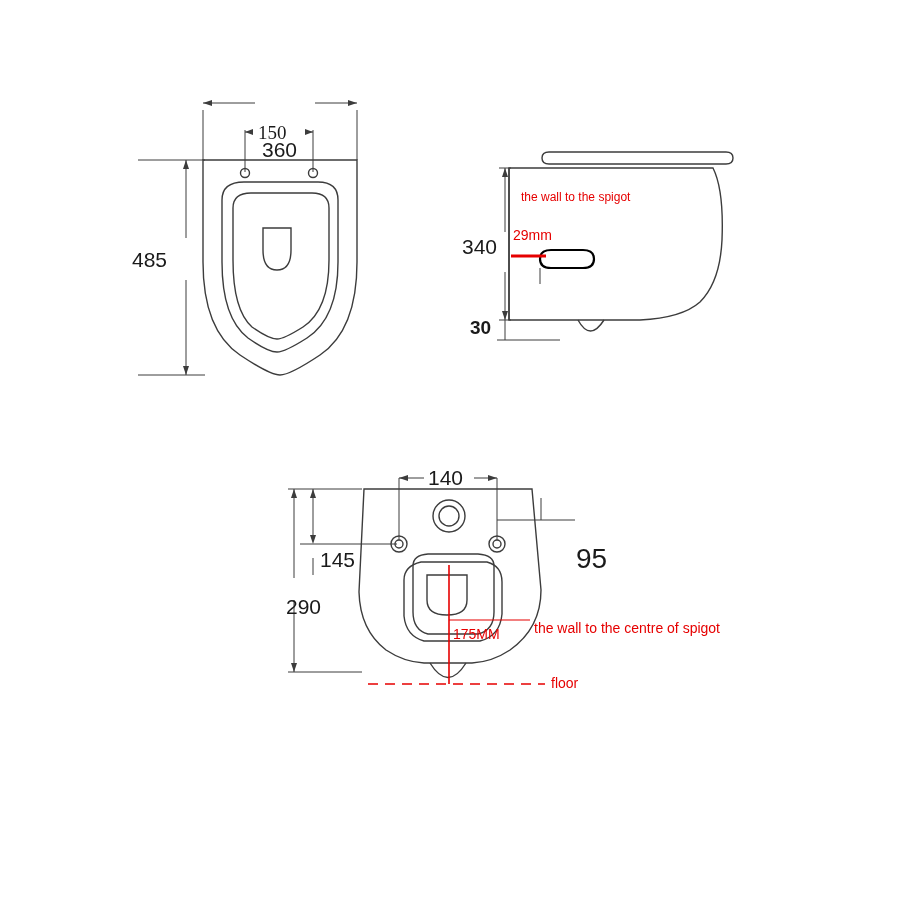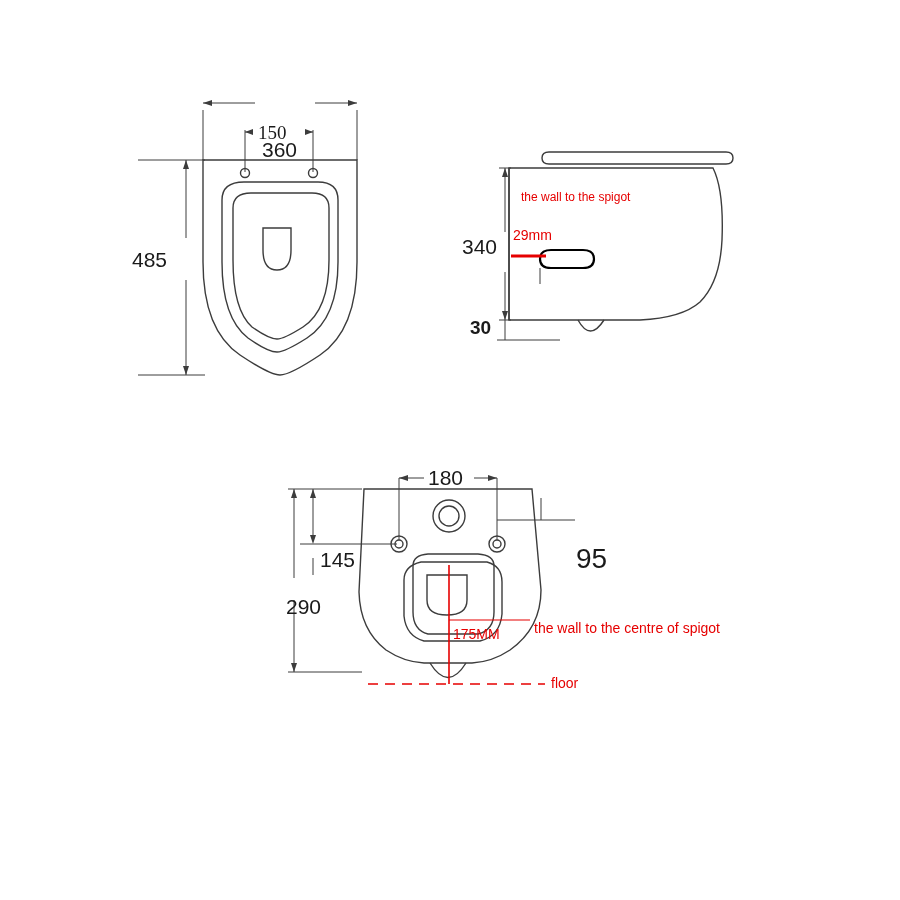--- a/index.html
+++ b/index.html
@@ -185,21 +185,21 @@
 
   <div class="dim-text t-360">360</div>
   <div class="dim-text t-150">150</div>
   <div class="dim-text t-485">485</div>
 
   <div class="dim-text t-340">340</div>
   <div class="dim-text t-30">30</div>
   <div class="note-text t-wall">the wall to the spigot</div>
   <div class="note-text t-29mm">29mm</div>
 
-  <div class="dim-text t-180">180</div>
+  <div class="dim-text t-180">140</div>
   <div class="dim-text t-95">95</div>
   <div class="dim-text t-145">145</div>
   <div class="dim-text t-290">290</div>
   <div class="note-text t-175">175MM</div>
   <div class="note-text t-floorc">the wall to the centre of spigot</div>
   <div class="note-text t-floor">floor</div>
 
 </div>
 
 </body></html>

